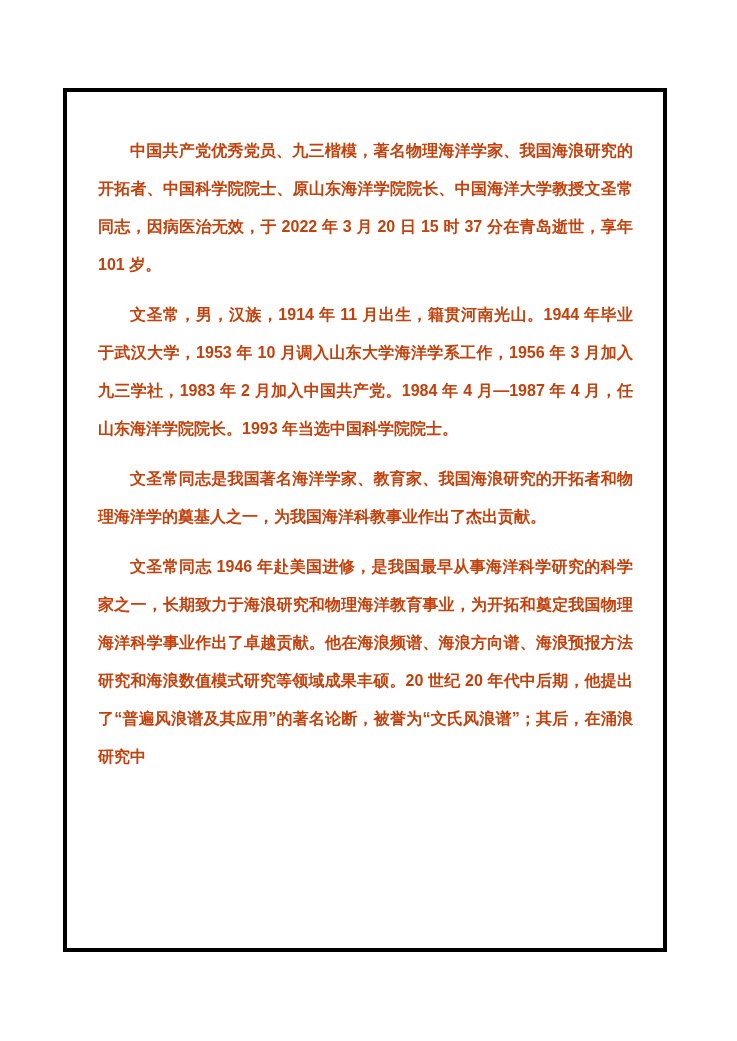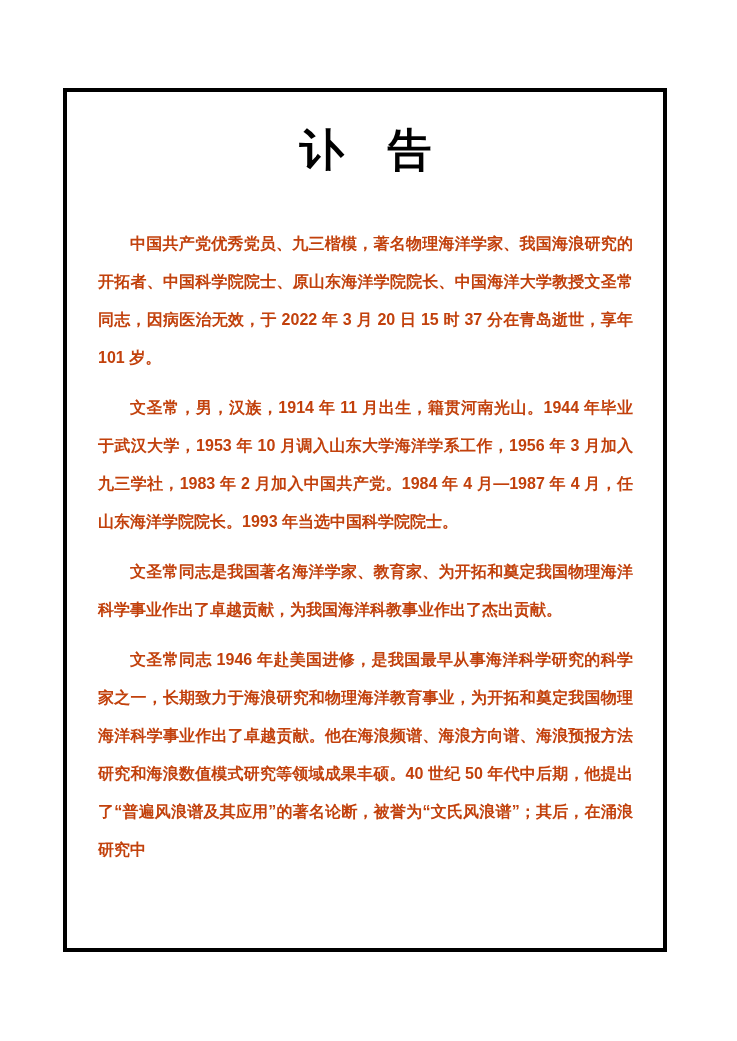--- a/index.html
+++ b/index.html
@@ -47,19 +47,18 @@
     text-justify: inter-ideograph;
     text-indent: 2em;
     word-break: break-all;
   }
 </style>
 </head>
 <body>
 
 <div class="page">
   <div class="frame">
-    <h1 class="title">讣　告</h1>
     <p class="para">中国共产党优秀党员、九三楷模，著名物理海洋学家、我国海浪研究的开拓者、中国科学院院士、原山东海洋学院院长、中国海洋大学教授文圣常同志，因病医治无效，于 2022 年 3 月 20 日 15 时 37 分在青岛逝世，享年 101 岁。</p>
     <p class="para">文圣常，男，汉族，1914 年 11 月出生，籍贯河南光山。1944 年毕业于武汉大学，1953 年 10 月调入山东大学海洋学系工作，1956 年 3 月加入九三学社，1983 年 2 月加入中国共产党。1984 年 4 月—1987 年 4 月，任山东海洋学院院长。1993 年当选中国科学院院士。</p>
-    <p class="para">文圣常同志是我国著名海洋学家、教育家、为开拓和奠定我国物理海洋科学事业作出了卓越贡献，为我国海洋科教事业作出了杰出贡献。</p>
-    <p class="para">文圣常同志 1946 年赴美国进修，是我国最早从事海洋科学研究的科学家之一，长期致力于海浪研究和物理海洋教育事业，为开拓和奠定我国物理海洋科学事业作出了卓越贡献。他在海浪频谱、海浪方向谱、海浪预报方法研究和海浪数值模式研究等领域成果丰硕。40 世纪 50 年代中后期，他提出了“普遍风浪谱及其应用”的著名论断，被誉为“文氏风浪谱”；其后，在涌浪研究中</p>
+    <p class="para">文圣常同志是我国著名海洋学家、教育家、我国海浪研究的开拓者和物理海洋学的奠基人之一，为我国海洋科教事业作出了杰出贡献。</p>
+    <p class="para">文圣常同志 1946 年赴美国进修，是我国最早从事海洋科学研究的科学家之一，长期致力于海浪研究和物理海洋教育事业，为开拓和奠定我国物理海洋科学事业作出了卓越贡献。他在海浪频谱、海浪方向谱、海浪预报方法研究和海浪数值模式研究等领域成果丰硕。20 世纪 20 年代中后期，他提出了“普遍风浪谱及其应用”的著名论断，被誉为“文氏风浪谱”；其后，在涌浪研究中</p>
   </div>
 </div>
 
 </body></html>

